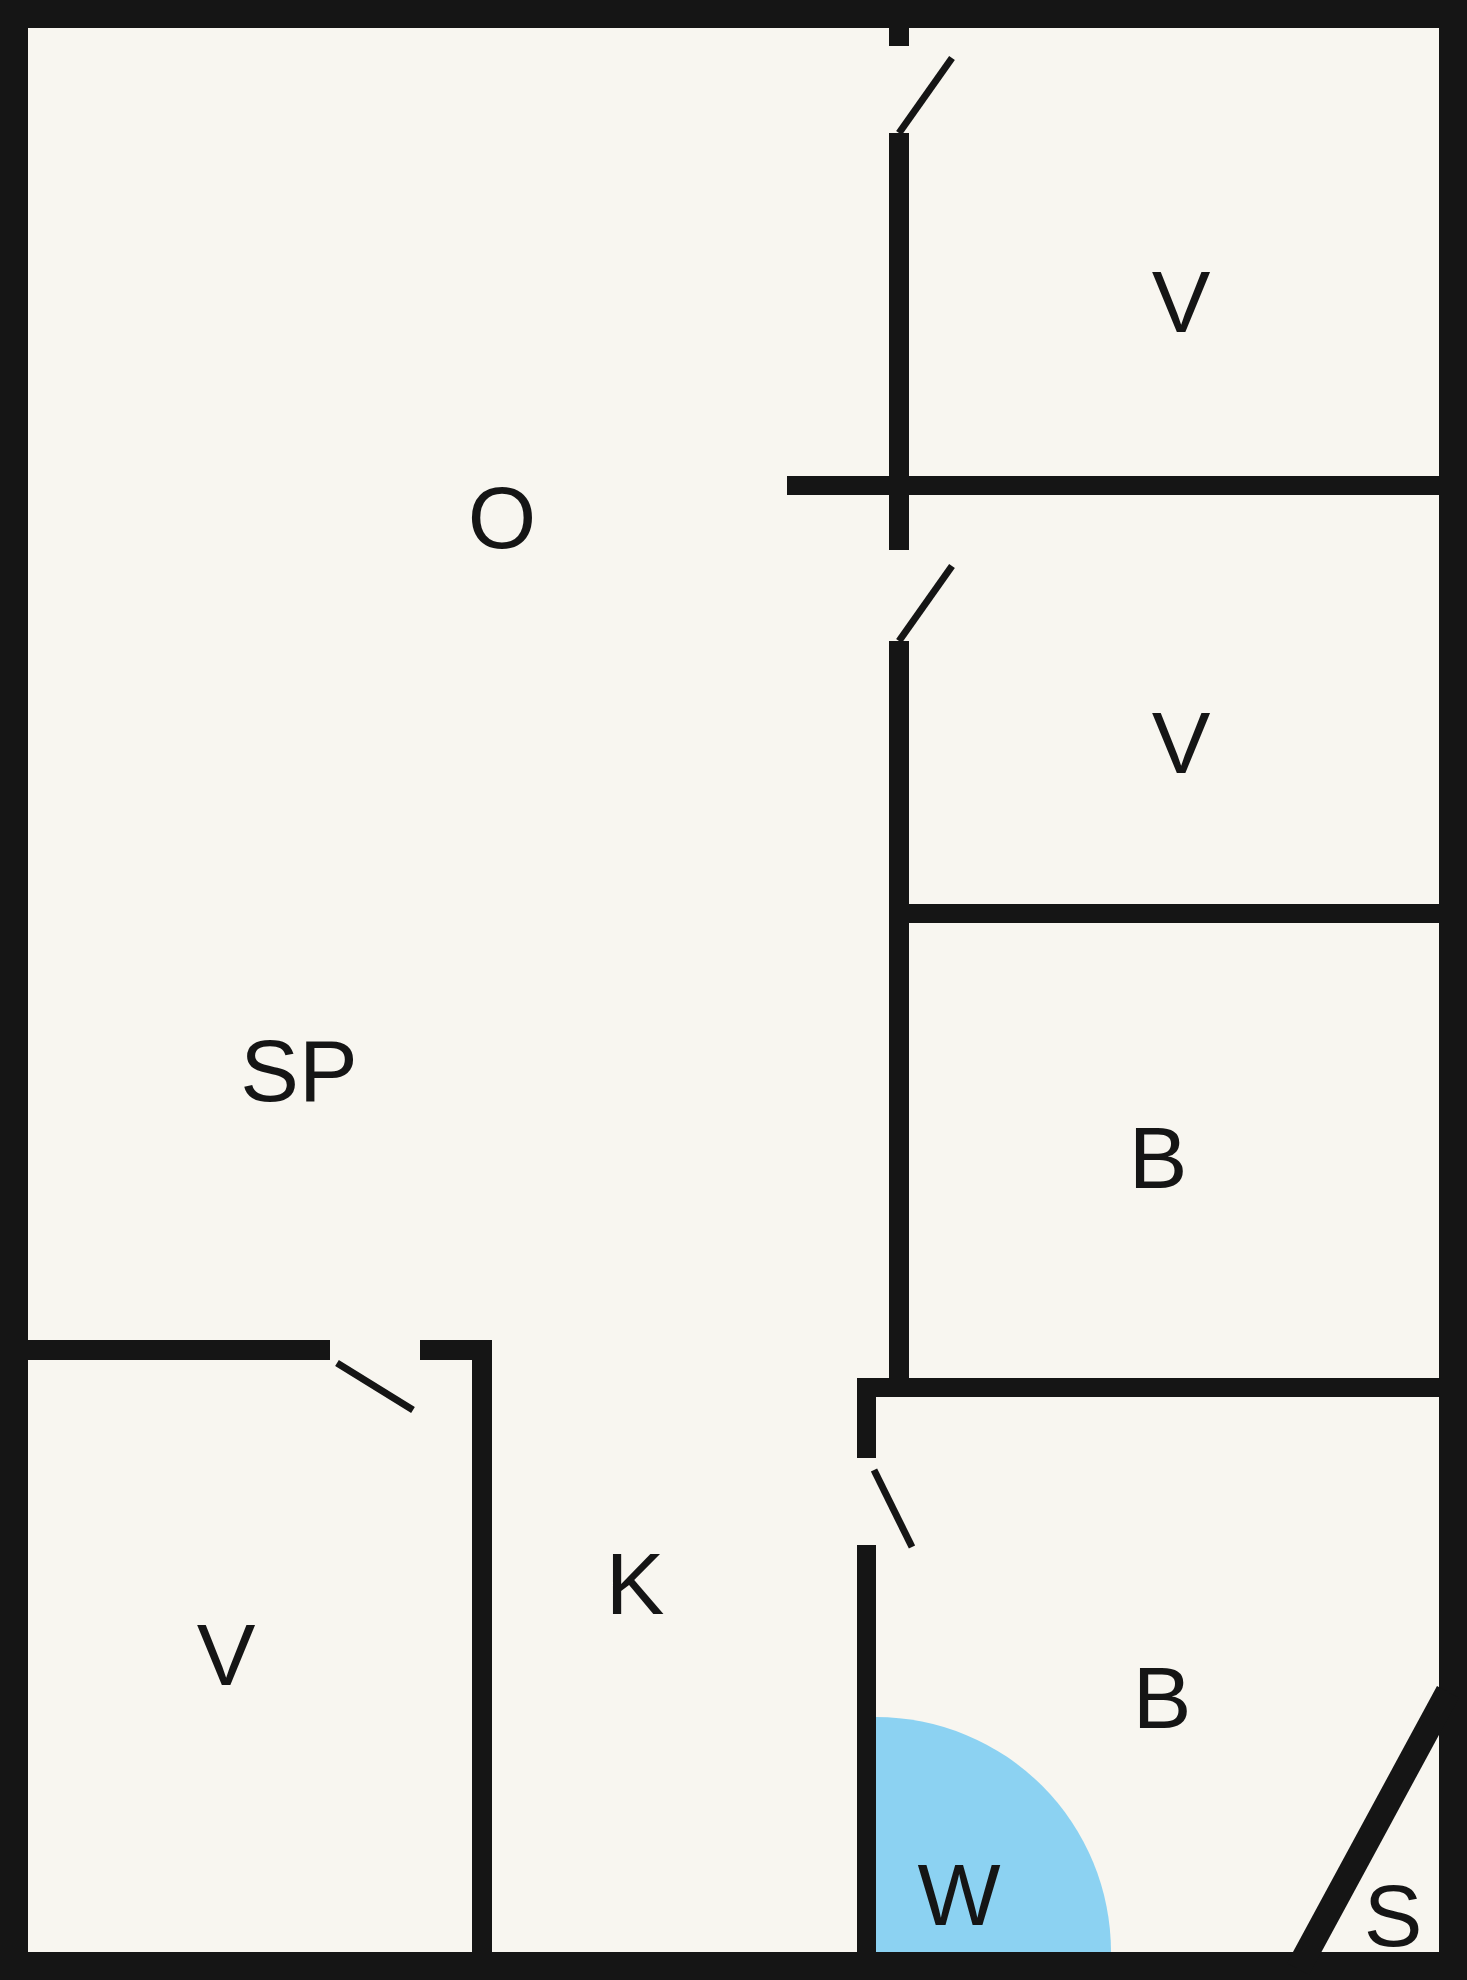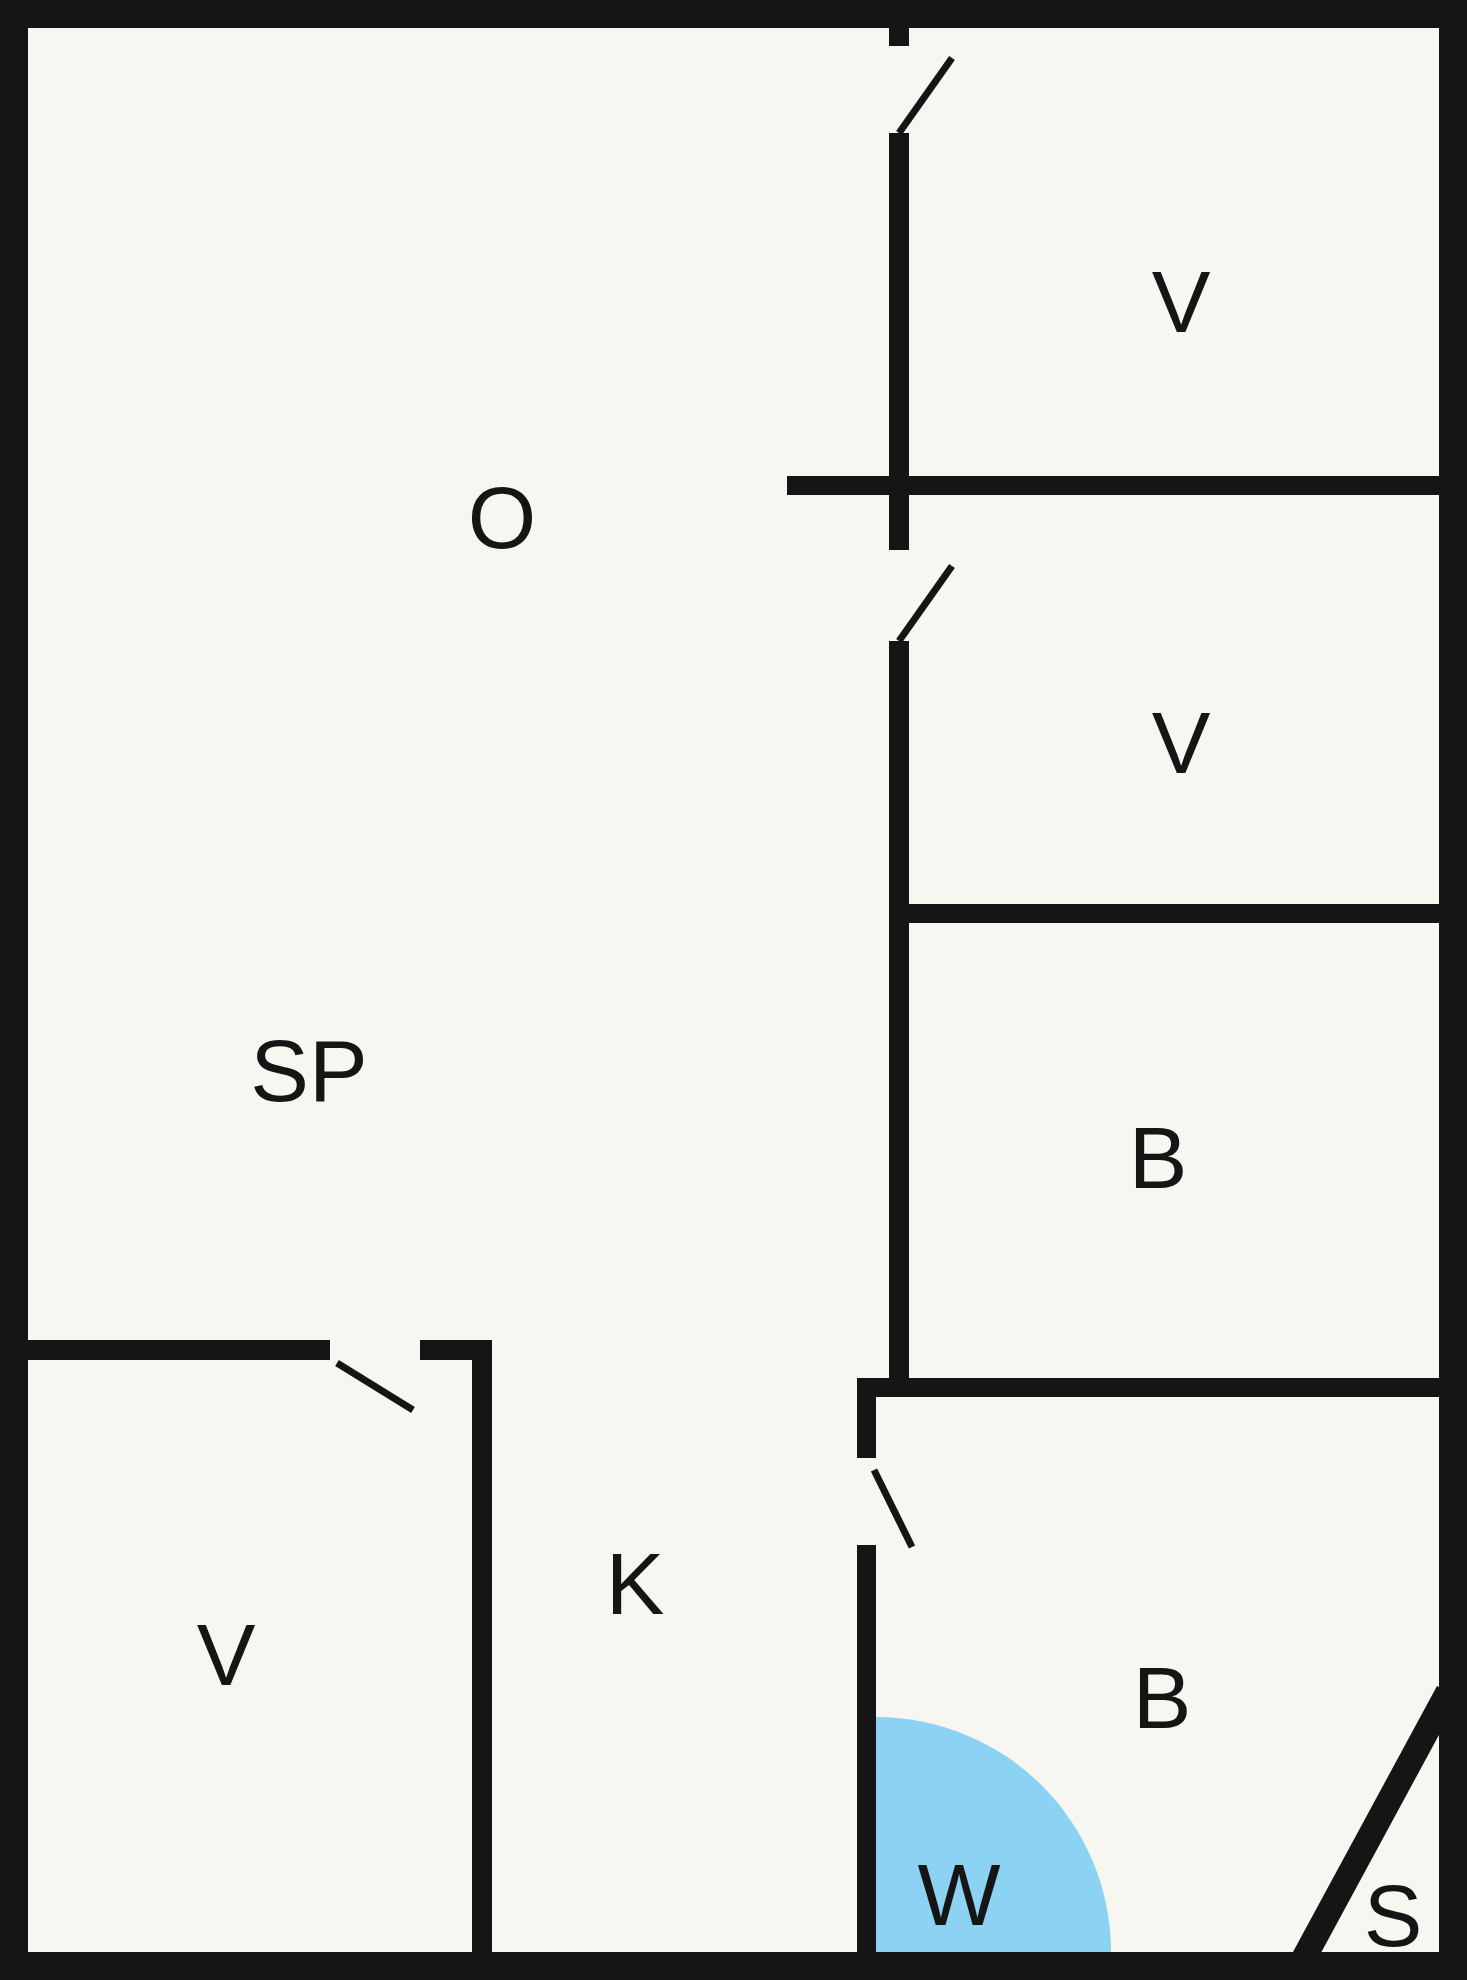--- a/index.html
+++ b/index.html
@@ -84,21 +84,21 @@
     <line class="diag-wall" x1="1448" y1="1692" x2="1298" y2="1969"></line>
     <line class="door-leaf" x1="899" y1="133" x2="952" y2="58"></line>
     <line class="door-leaf" x1="899" y1="641" x2="952" y2="566"></line>
     <line class="door-leaf" x1="874" y1="1470" x2="912" y2="1547"></line>
     <line class="door-leaf" x1="337" y1="1363" x2="413" y2="1410"></line>
   </svg>
 
   <div class="room-label" style="left:1181px;top:302px;">V</div>
   <div class="room-label" style="left:502px;top:518px;">O</div>
   <div class="room-label" style="left:1181px;top:743px;">V</div>
-  <div class="room-label" style="left:309px;top:1071px;">SP</div>
+  <div class="room-label" style="left:299px;top:1071px;">SP</div>
   <div class="room-label" style="left:1158px;top:1158px;">B</div>
   <div class="room-label" style="left:635px;top:1584px;">K</div>
   <div class="room-label" style="left:226px;top:1655px;">V</div>
   <div class="room-label" style="left:1162px;top:1698px;">B</div>
   <div class="room-label" style="left:959px;top:1895px;">W</div>
   <div class="room-label" style="left:1393px;top:1916px;">S</div>
 
 </div>
 
 </body></html>

